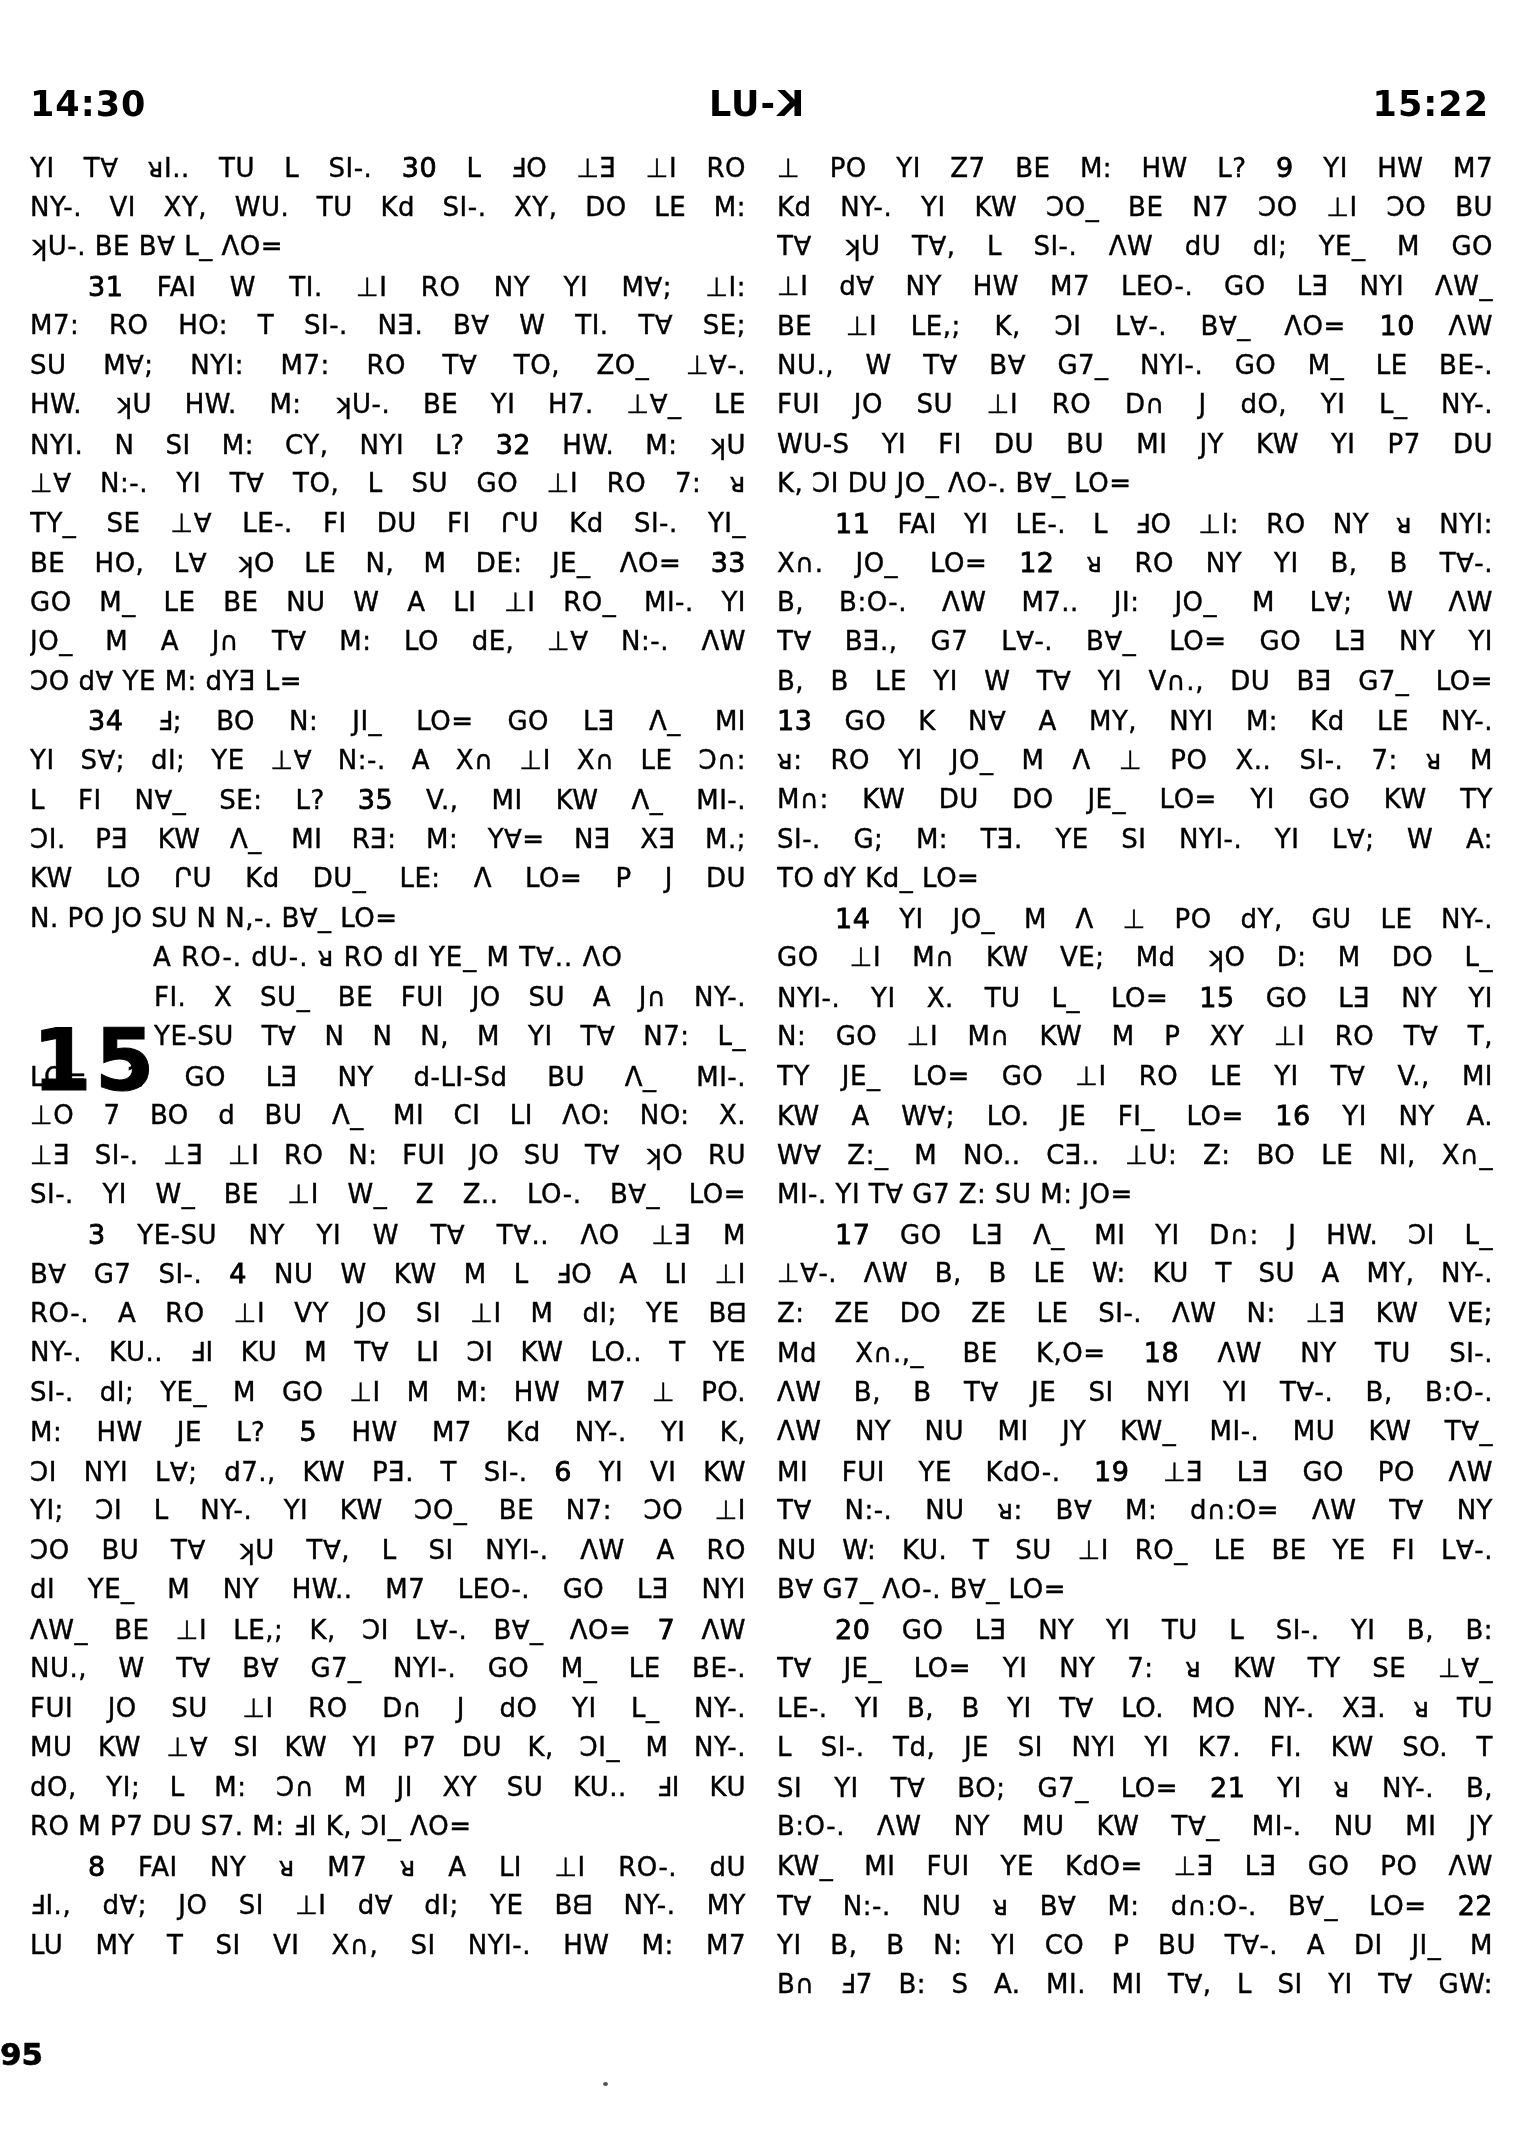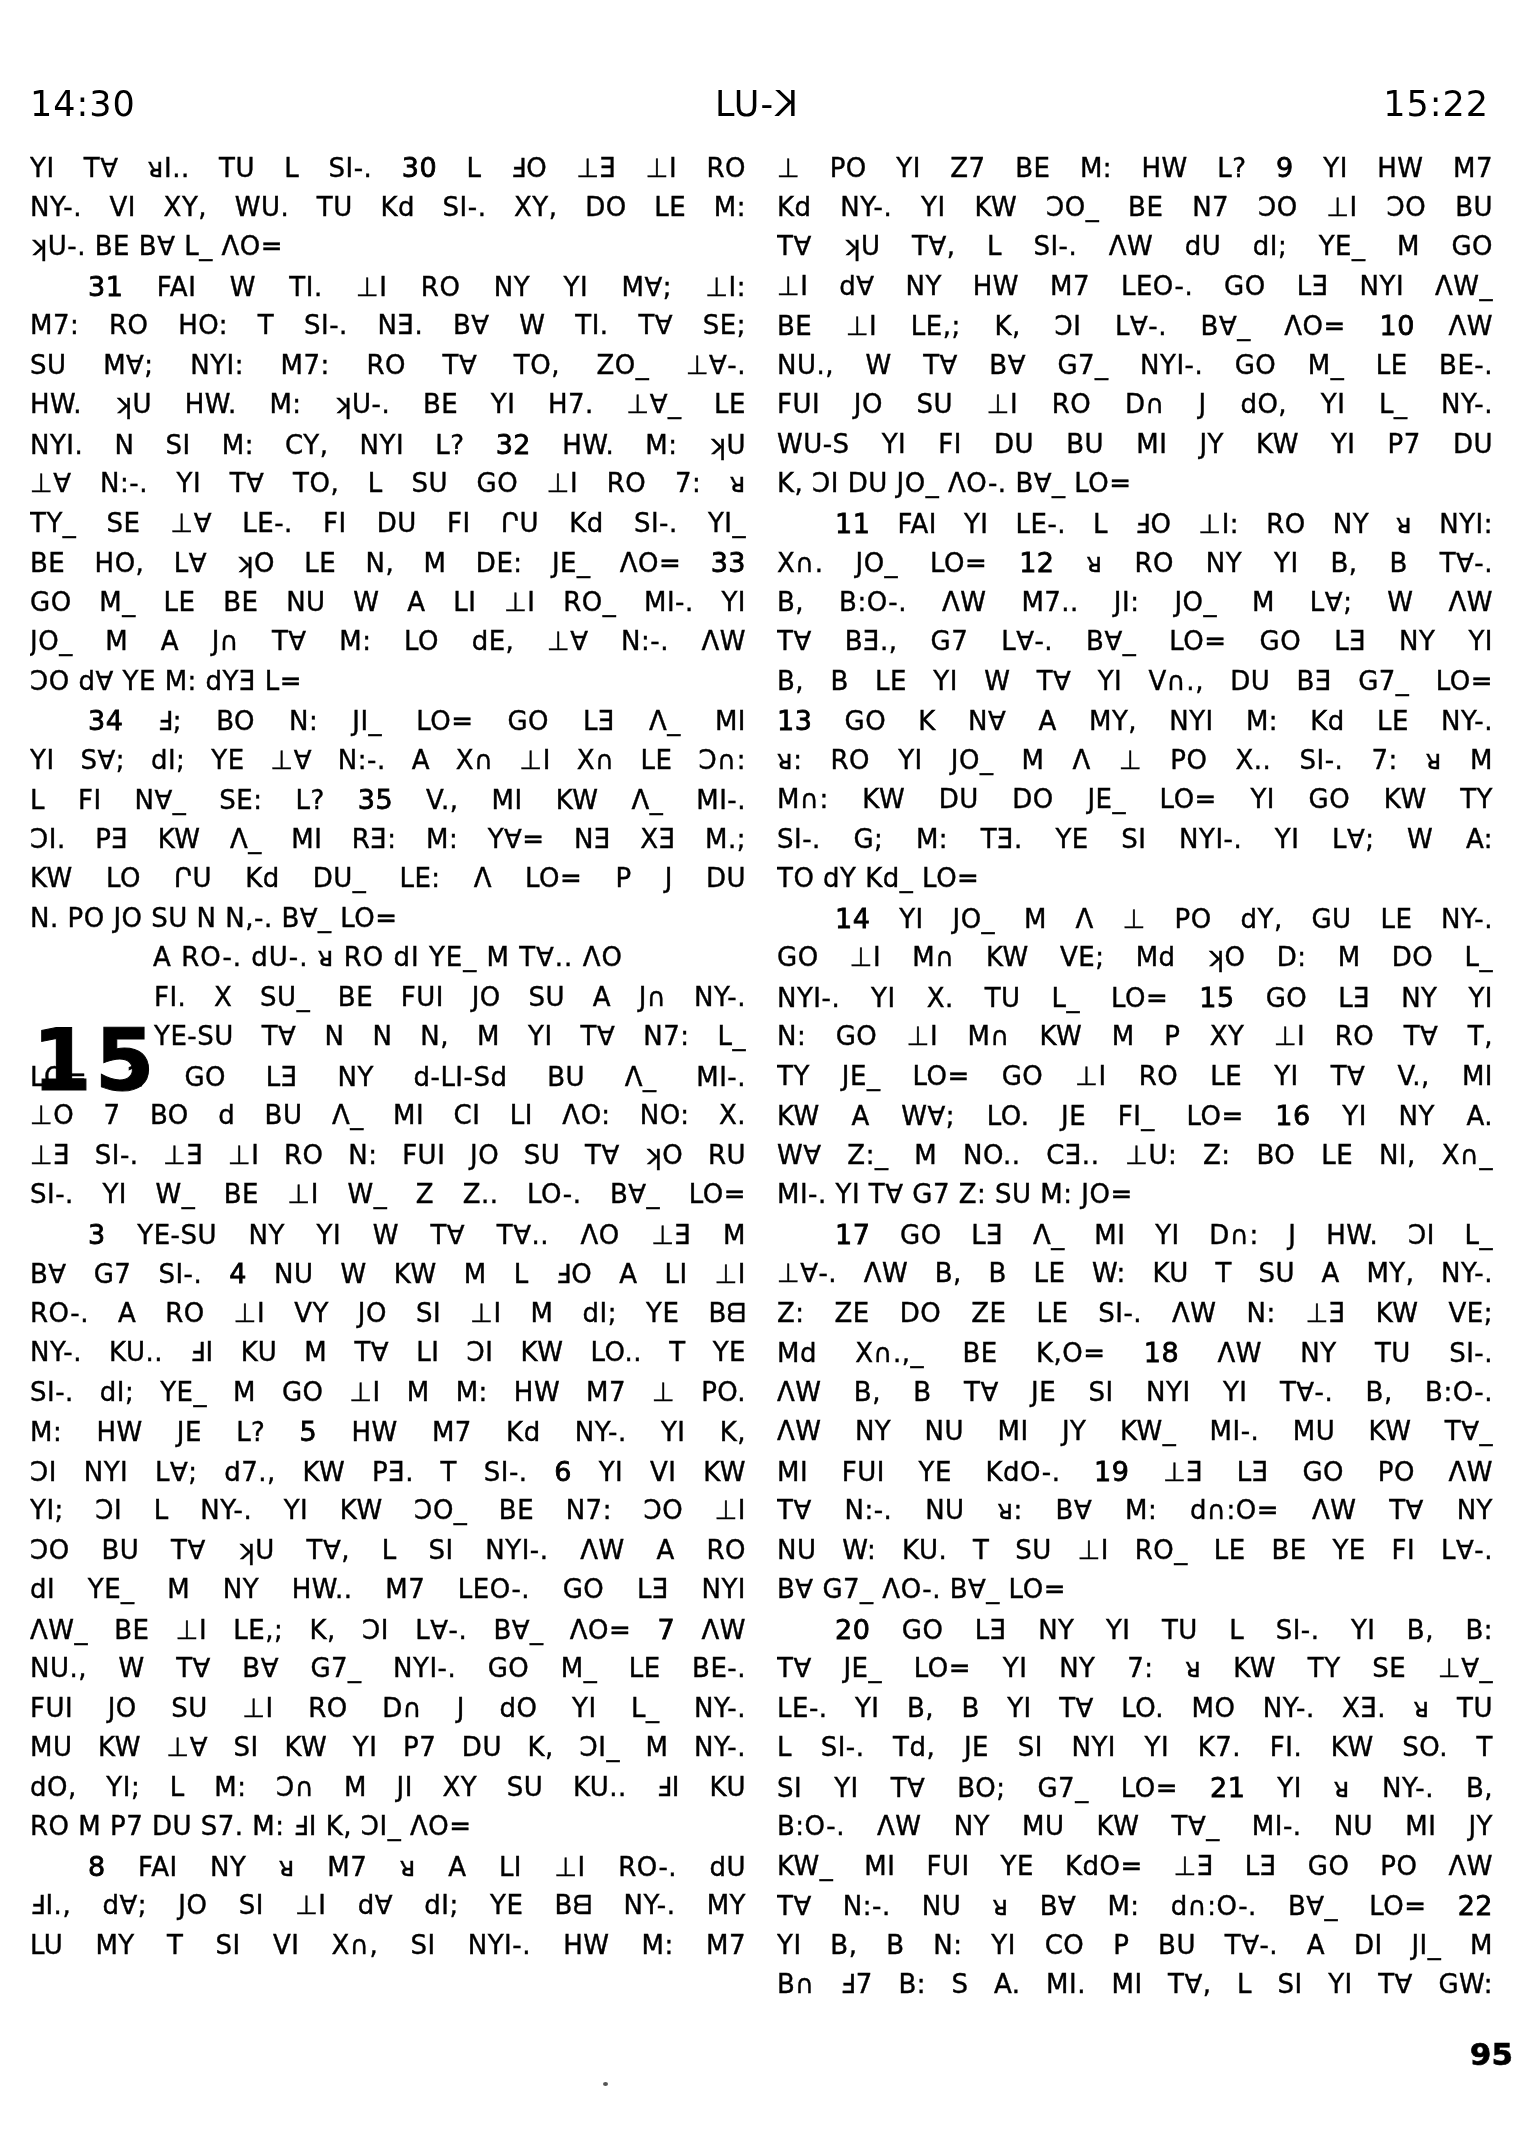--- a/index.html
+++ b/index.html
@@ -2,21 +2,21 @@
 <html><head>
 <meta charset="utf-8">
 <style>
   html,body{margin:0;padding:0}
   body{
     width:1513px;height:2129px;position:relative;overflow:hidden;
     background:#ffffff;color:#000000;
     font-family:"DejaVu Sans","Liberation Sans",sans-serif;
   }
   .page{position:absolute;inset:0}
-  .running-head{position:absolute;top:84px;left:0;right:0;height:44px;font-weight:normal;font-size:35px;letter-spacing:1px}
+  .running-head{position:absolute;top:84px;left:0;right:0;height:44px;font-weight:bold;font-size:35px;letter-spacing:1px}
   .head-left{position:absolute;left:30px;top:0}
   .head-center{position:absolute;left:0;right:0;top:0;text-align:center}
   .head-right{position:absolute;right:24px;top:0}
   .mirror{display:inline-block;transform:scaleX(-1)}
   .col{position:absolute;top:148px;width:716px}
   .col-left{left:30px}
   .col-right{left:777px}
   .line{
     height:39.5px;line-height:39.5px;font-size:26px;letter-spacing:0.5px;
     text-align:justify;text-align-last:justify;
@@ -27,21 +27,21 @@
   .line.ind{text-indent:58px}
   .line.head{text-align:center;text-align-last:center;font-weight:normal;letter-spacing:1px}
   .line.drop{padding-left:124px}
   b.v{font-weight:normal;font-size:27px;-webkit-text-stroke:0.8px #000}
   .dropcap{
     position:absolute;left:2px;top:872px;
     font-size:86px;line-height:80px;font-weight:bold;letter-spacing:3px;
     -webkit-text-stroke:1px #000;
   }
   .page-number{
-    position:absolute;top:2036px;left:0;right:0;text-align:right;
+    position:absolute;top:2036px;left:0;right:0;text-align:left;
     font-size:31px;font-weight:bold;-webkit-text-stroke:0.6px #000;
   }
   .artifact-dot{position:absolute;left:603px;top:2082px;width:5px;height:4px;background:#555;border-radius:50%}
 </style>
 </head>
 <body>
 
 <div class="page">
 
   <div class="running-head">

